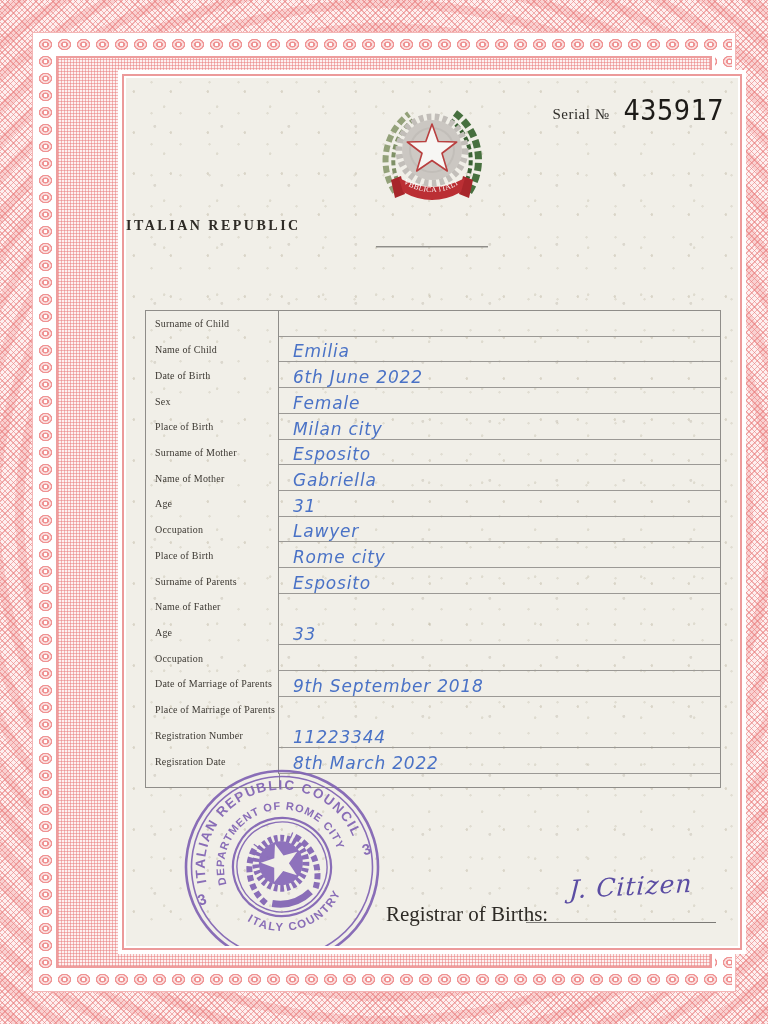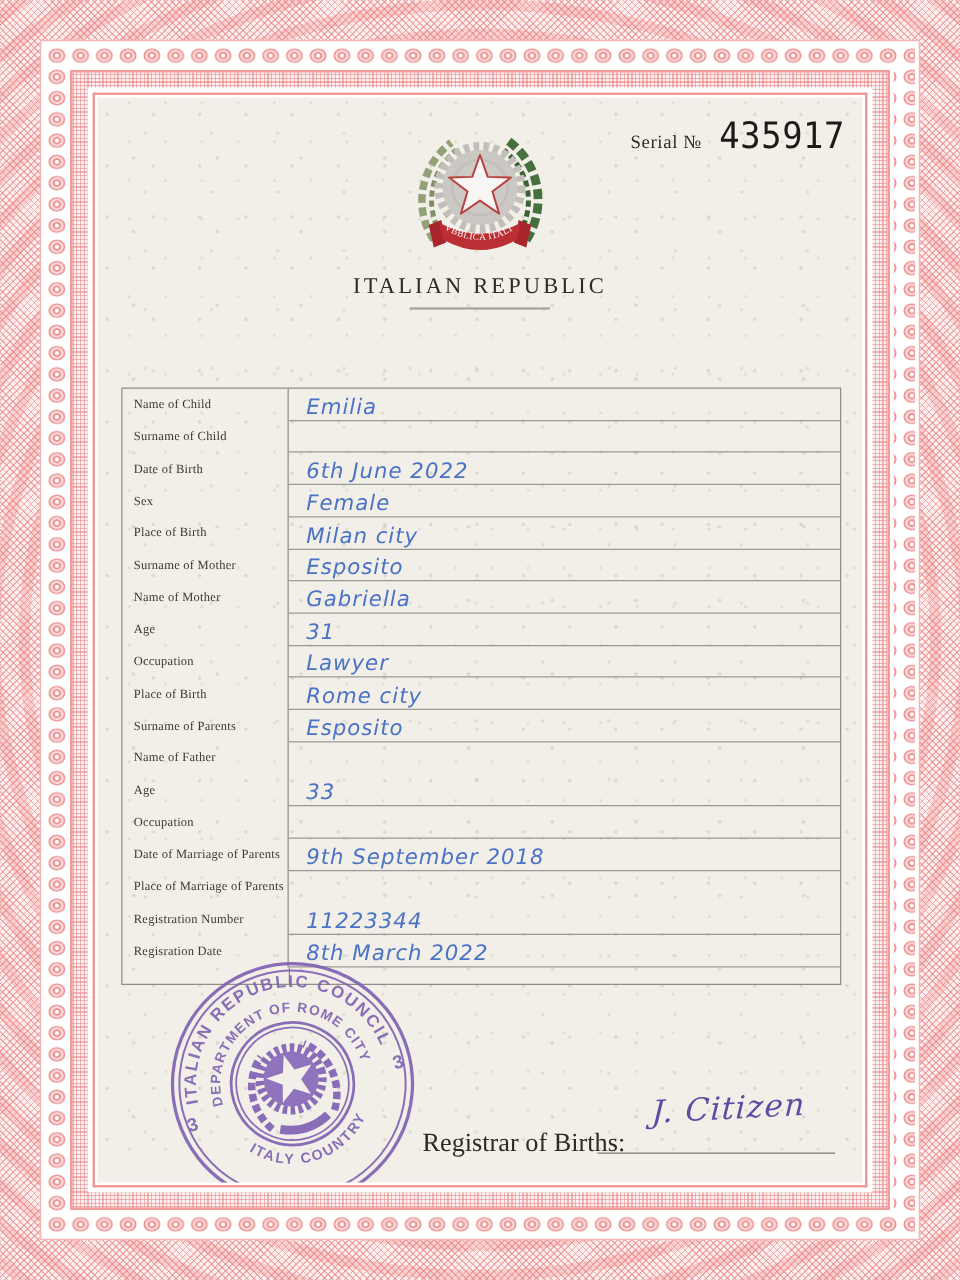--- a/index.html
+++ b/index.html
@@ -24,42 +24,42 @@
       rgba(236,128,128,.85) 5.6px 6.4px, rgba(0,0,0,0) 7px);
     background-size:19px 17px;
   }
   .b4{ padding:3px; background:#fff;}
   .b5{ 
     padding:12px; border:2px solid #ee9c9c; background-color:#fdf1f1;
     background-image:
       repeating-linear-gradient(0deg, rgba(232,120,120,.5) 0 1px, rgba(0,0,0,0) 1px 3px),
       repeating-linear-gradient(90deg, rgba(232,120,120,.5) 0 1px, rgba(0,0,0,0) 1px 3px);
   }
-  .b6{ padding:4px; background:#fff;}
+  .b6{ padding:4px; background:#fff;margin-left:48px;}
   .b7{ padding:2px; border:2px solid #ec9a9a; background:#fff;}
 
   
   .paper{
     position:relative;width:100%;height:100%;box-sizing:border-box;overflow:hidden;
     background-color:#f1efe8;
     background-image:
       radial-gradient(circle at 21% 33%, rgba(158,148,118,.28) 0 1px, rgba(0,0,0,0) 1.6px),
       radial-gradient(circle at 72% 61%, rgba(158,148,118,.22) 0 1px, rgba(0,0,0,0) 1.6px),
       radial-gradient(circle at 43% 82%, rgba(120,110,88,.18) 0 1.1px, rgba(0,0,0,0) 1.8px),
       radial-gradient(circle at 88% 14%, rgba(158,148,118,.20) 0 .9px, rgba(0,0,0,0) 1.5px);
     background-size:37px 41px, 53px 47px, 67px 59px, 29px 31px;
   }
 
   
   .serial{position:absolute;top:16px;right:14px;display:flex;align-items:baseline;gap:14px;}
   .serial-label{font-size:15px;color:#2e2c28;letter-spacing:.5px;}
   .serial-number{font-family:"DejaVu Sans Mono",monospace;font-size:27px;color:#1d1b18;letter-spacing:.5px;transform:scaleY(1.08);}
   .emblem{position:absolute;top:14px;left:50%;transform:translateX(-50%);}
-  .title{position:absolute;top:140px;left:0;width:100%;text-align:center;
-    font-size:18px;font-weight:normal;color:#2e2b26;letter-spacing:2.5px;}
+  .title{position:absolute;top:140px;left:0;width:100%;text-align:left;
+    font-size:14px;font-weight:bold;color:#2e2b26;letter-spacing:2.5px;}
   .title-rule{position:absolute;top:168px;left:50%;transform:translateX(-50%);width:112px;height:1px;
     background:#8f8d89;box-shadow:0 1px 0 rgba(143,141,137,.45);}
 
   
   .fields-table{position:absolute;left:19px;top:232px;width:576px;height:478px;box-sizing:border-box;
     border:1px solid #8f8d89;display:flex;flex-direction:column;}
   .frow{flex:1;display:flex;min-height:0;}
   .frow .lbl{width:133px;box-sizing:border-box;border-right:1px solid #8f8d89;
     display:flex;align-items:center;padding-left:9px;
     font-size:10px;color:#3c3832;white-space:nowrap;letter-spacing:.2px;}
@@ -127,27 +127,27 @@
               </g>
             </svg>
           </div>
 
           <div class="title">ITALIAN REPUBLIC</div>
           <div class="title-rule"></div>
 
           <div class="fields-table">
 
               <div class="frow">
+                <div class="lbl">Surname of Child</div>
+                <div class="val"></div>
+              </div>
+
+              <div class="frow">
                 <div class="lbl">Name of Child</div>
                 <div class="val">Emilia</div>
-              </div>
-
-              <div class="frow">
-                <div class="lbl">Surname of Child</div>
-                <div class="val"></div>
               </div>
 
               <div class="frow">
                 <div class="lbl">Date of Birth</div>
                 <div class="val">6th June 2022</div>
               </div>
 
               <div class="frow">
                 <div class="lbl">Sex</div>
                 <div class="val">Female</div>

